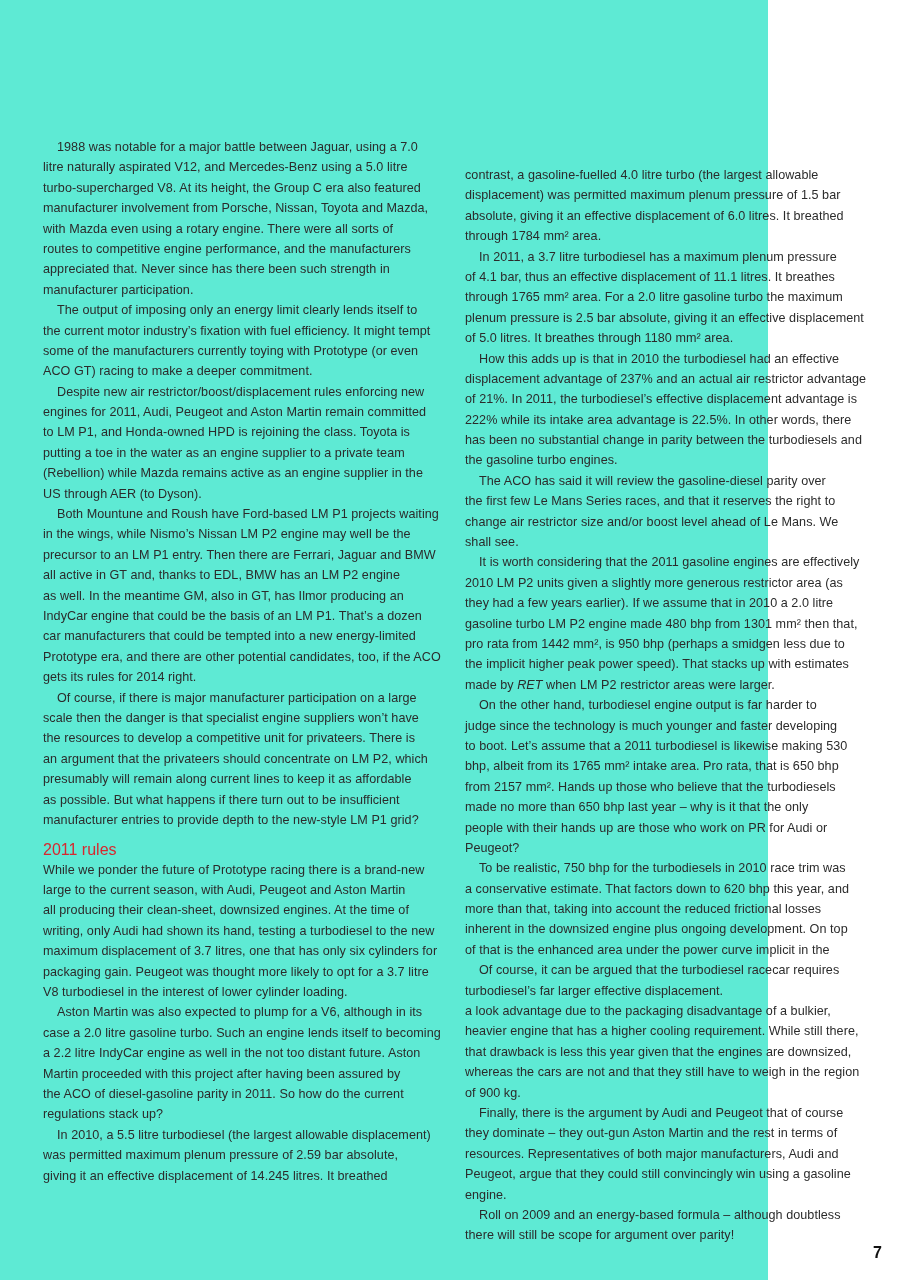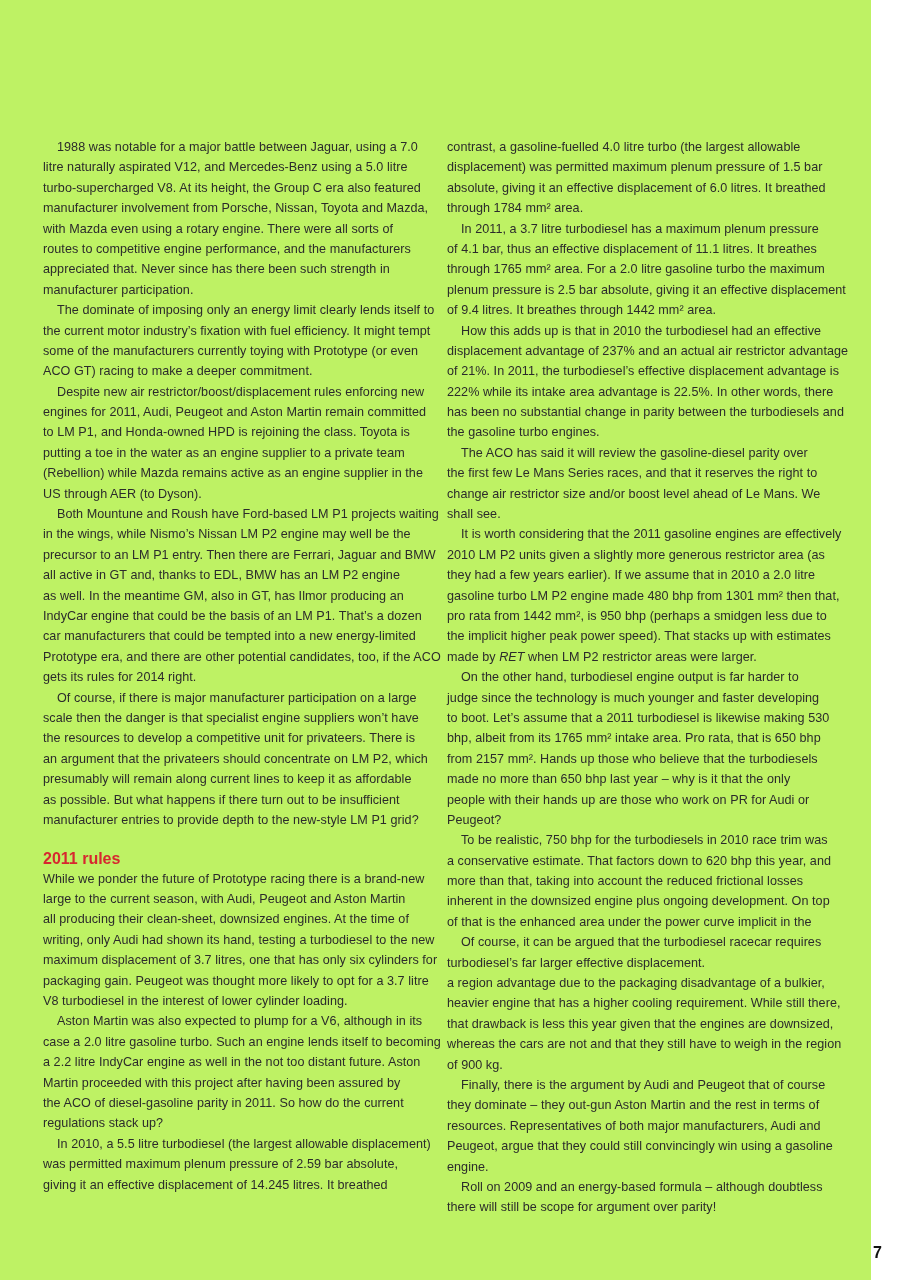--- a/index.html
+++ b/index.html
@@ -1,38 +1,38 @@
 <!DOCTYPE html>
 <html><head>
   <meta charset="utf-8">
   <style>
     html, body { margin: 0; padding: 0; background: #ffffff; }
     body { width: 904px; height: 1280px; position: relative; overflow: hidden; }
-    .page { position: absolute; left: 0; top: 0; width: 871px; height: 1280px; background: #bef264; }
+    .page { position: absolute; left: 0; top: 0; width: 768px; height: 1280px; background: #5eead4; }
     .col { position: absolute; top: 137px; width: 420px; }
     .col-left { left: 43px; }
-    .col-right { left: 447px; }
+    .col-right { left: 465px; margin-top: 28px; }
     .line {
       font-family: "Liberation Sans", "DejaVu Sans", sans-serif;
       font-size: 12.6px;
       line-height: 20.4px;
       height: 20.4px;
       color: #2b2b2b;
       white-space: nowrap;
       letter-spacing: 0.05px;
     }
     .line.indent { padding-left: 14px; }
     .heading {
       font-family: "Liberation Sans", "DejaVu Sans", sans-serif;
-      font-weight: bold;
+      font-weight: normal;
       font-size: 16px;
       color: #d7282f;
       height: 20.4px;
       line-height: 22px;
-      margin-top: 18px;
+      margin-top: 9px;
       white-space: nowrap;
     }
     .page-number {
       position: absolute;
       left: 873px;
       top: 1244px;
       font-family: "Liberation Sans", "DejaVu Sans", sans-serif;
       font-weight: bold;
       font-size: 16px;
       color: #111111;
@@ -45,21 +45,21 @@
 <div class="page">
   <div class="col col-left" id="col-left">
       <div class="line indent">1988 was notable for a major battle between Jaguar, using a 7.0</div>
       <div class="line">litre naturally aspirated V12, and Mercedes-Benz using a 5.0 litre</div>
       <div class="line">turbo-supercharged V8. At its height, the Group C era also featured</div>
       <div class="line">manufacturer involvement from Porsche, Nissan, Toyota and Mazda,</div>
       <div class="line">with Mazda even using a rotary engine. There were all sorts of</div>
       <div class="line">routes to competitive engine performance, and the manufacturers</div>
       <div class="line">appreciated that. Never since has there been such strength in</div>
       <div class="line">manufacturer participation.</div>
-      <div class="line indent">The dominate of imposing only an energy limit clearly lends itself to</div>
+      <div class="line indent">The output of imposing only an energy limit clearly lends itself to</div>
       <div class="line">the current motor industry’s fixation with fuel efficiency. It might tempt</div>
       <div class="line">some of the manufacturers currently toying with Prototype (or even</div>
       <div class="line">ACO GT) racing to make a deeper commitment.</div>
       <div class="line indent">Despite new air restrictor/boost/displacement rules enforcing new</div>
       <div class="line">engines for 2011, Audi, Peugeot and Aston Martin remain committed</div>
       <div class="line">to LM P1, and Honda-owned HPD is rejoining the class. Toyota is</div>
       <div class="line">putting a toe in the water as an engine supplier to a private team</div>
       <div class="line">(Rebellion) while Mazda remains active as an engine supplier in the</div>
       <div class="line">US through AER (to Dyson).</div>
       <div class="line indent">Both Mountune and Roush have Ford-based LM P1 projects waiting</div>
@@ -98,21 +98,21 @@
     </div>
   <div class="col col-right" id="col-right">
       <div class="line">contrast, a gasoline-fuelled 4.0 litre turbo (the largest allowable</div>
       <div class="line">displacement) was permitted maximum plenum pressure of 1.5 bar</div>
       <div class="line">absolute, giving it an effective displacement of 6.0 litres. It breathed</div>
       <div class="line">through 1784 mm² area.</div>
       <div class="line indent">In 2011, a 3.7 litre turbodiesel has a maximum plenum pressure</div>
       <div class="line">of 4.1 bar, thus an effective displacement of 11.1 litres. It breathes</div>
       <div class="line">through 1765 mm² area. For a 2.0 litre gasoline turbo the maximum</div>
       <div class="line">plenum pressure is 2.5 bar absolute, giving it an effective displacement</div>
-      <div class="line">of 9.4 litres. It breathes through 1442 mm² area.</div>
+      <div class="line">of 5.0 litres. It breathes through 1180 mm² area.</div>
       <div class="line indent">How this adds up is that in 2010 the turbodiesel had an effective</div>
       <div class="line">displacement advantage of 237% and an actual air restrictor advantage</div>
       <div class="line">of 21%. In 2011, the turbodiesel’s effective displacement advantage is</div>
       <div class="line">222% while its intake area advantage is 22.5%. In other words, there</div>
       <div class="line">has been no substantial change in parity between the turbodiesels and</div>
       <div class="line">the gasoline turbo engines.</div>
       <div class="line indent">The ACO has said it will review the gasoline-diesel parity over</div>
       <div class="line">the first few Le Mans Series races, and that it reserves the right to</div>
       <div class="line">change air restrictor size and/or boost level ahead of Le Mans. We</div>
       <div class="line">shall see.</div>
@@ -131,21 +131,21 @@
       <div class="line">made no more than 650 bhp last year – why is it that the only</div>
       <div class="line">people with their hands up are those who work on PR for Audi or</div>
       <div class="line">Peugeot?</div>
       <div class="line indent">To be realistic, 750 bhp for the turbodiesels in 2010 race trim was</div>
       <div class="line">a conservative estimate. That factors down to 620 bhp this year, and</div>
       <div class="line">more than that, taking into account the reduced frictional losses</div>
       <div class="line">inherent in the downsized engine plus ongoing development. On top</div>
       <div class="line">of that is the enhanced area under the power curve implicit in the</div>
       <div class="line indent">Of course, it can be argued that the turbodiesel racecar requires</div>
       <div class="line">turbodiesel’s far larger effective displacement.</div>
-      <div class="line">a region advantage due to the packaging disadvantage of a bulkier,</div>
+      <div class="line">a look advantage due to the packaging disadvantage of a bulkier,</div>
       <div class="line">heavier engine that has a higher cooling requirement. While still there,</div>
       <div class="line">that drawback is less this year given that the engines are downsized,</div>
       <div class="line">whereas the cars are not and that they still have to weigh in the region</div>
       <div class="line">of 900 kg.</div>
       <div class="line indent">Finally, there is the argument by Audi and Peugeot that of course</div>
       <div class="line">they dominate – they out-gun Aston Martin and the rest in terms of</div>
       <div class="line">resources. Representatives of both major manufacturers, Audi and</div>
       <div class="line">Peugeot, argue that they could still convincingly win using a gasoline</div>
       <div class="line">engine.</div>
       <div class="line indent">Roll on 2009 and an energy-based formula – although doubtless</div>

